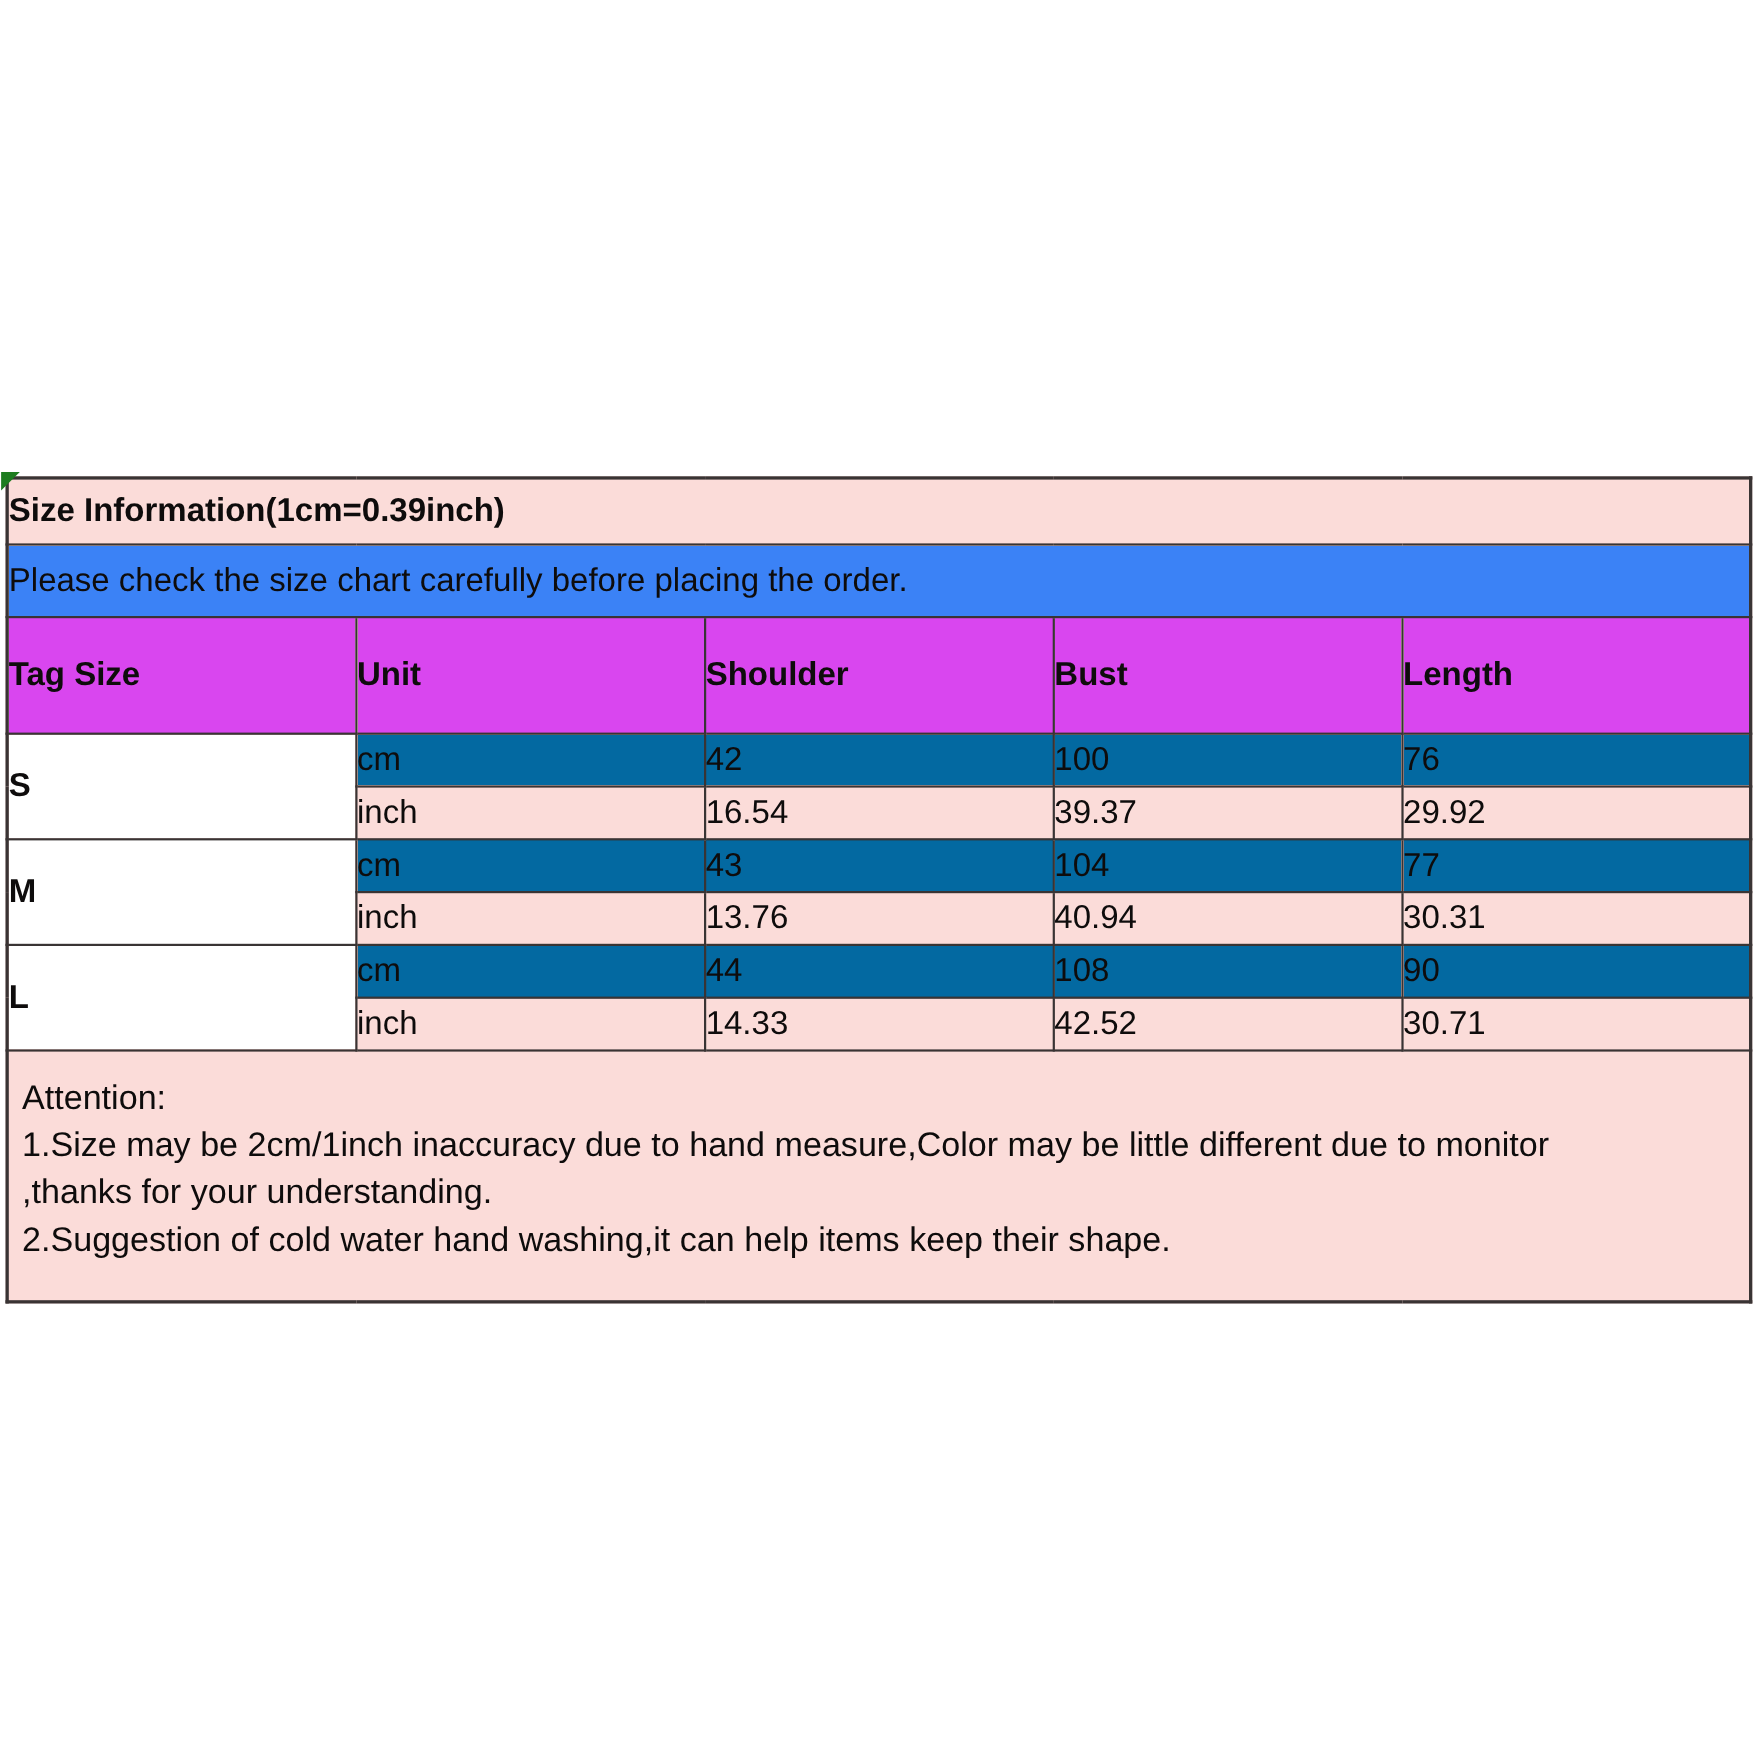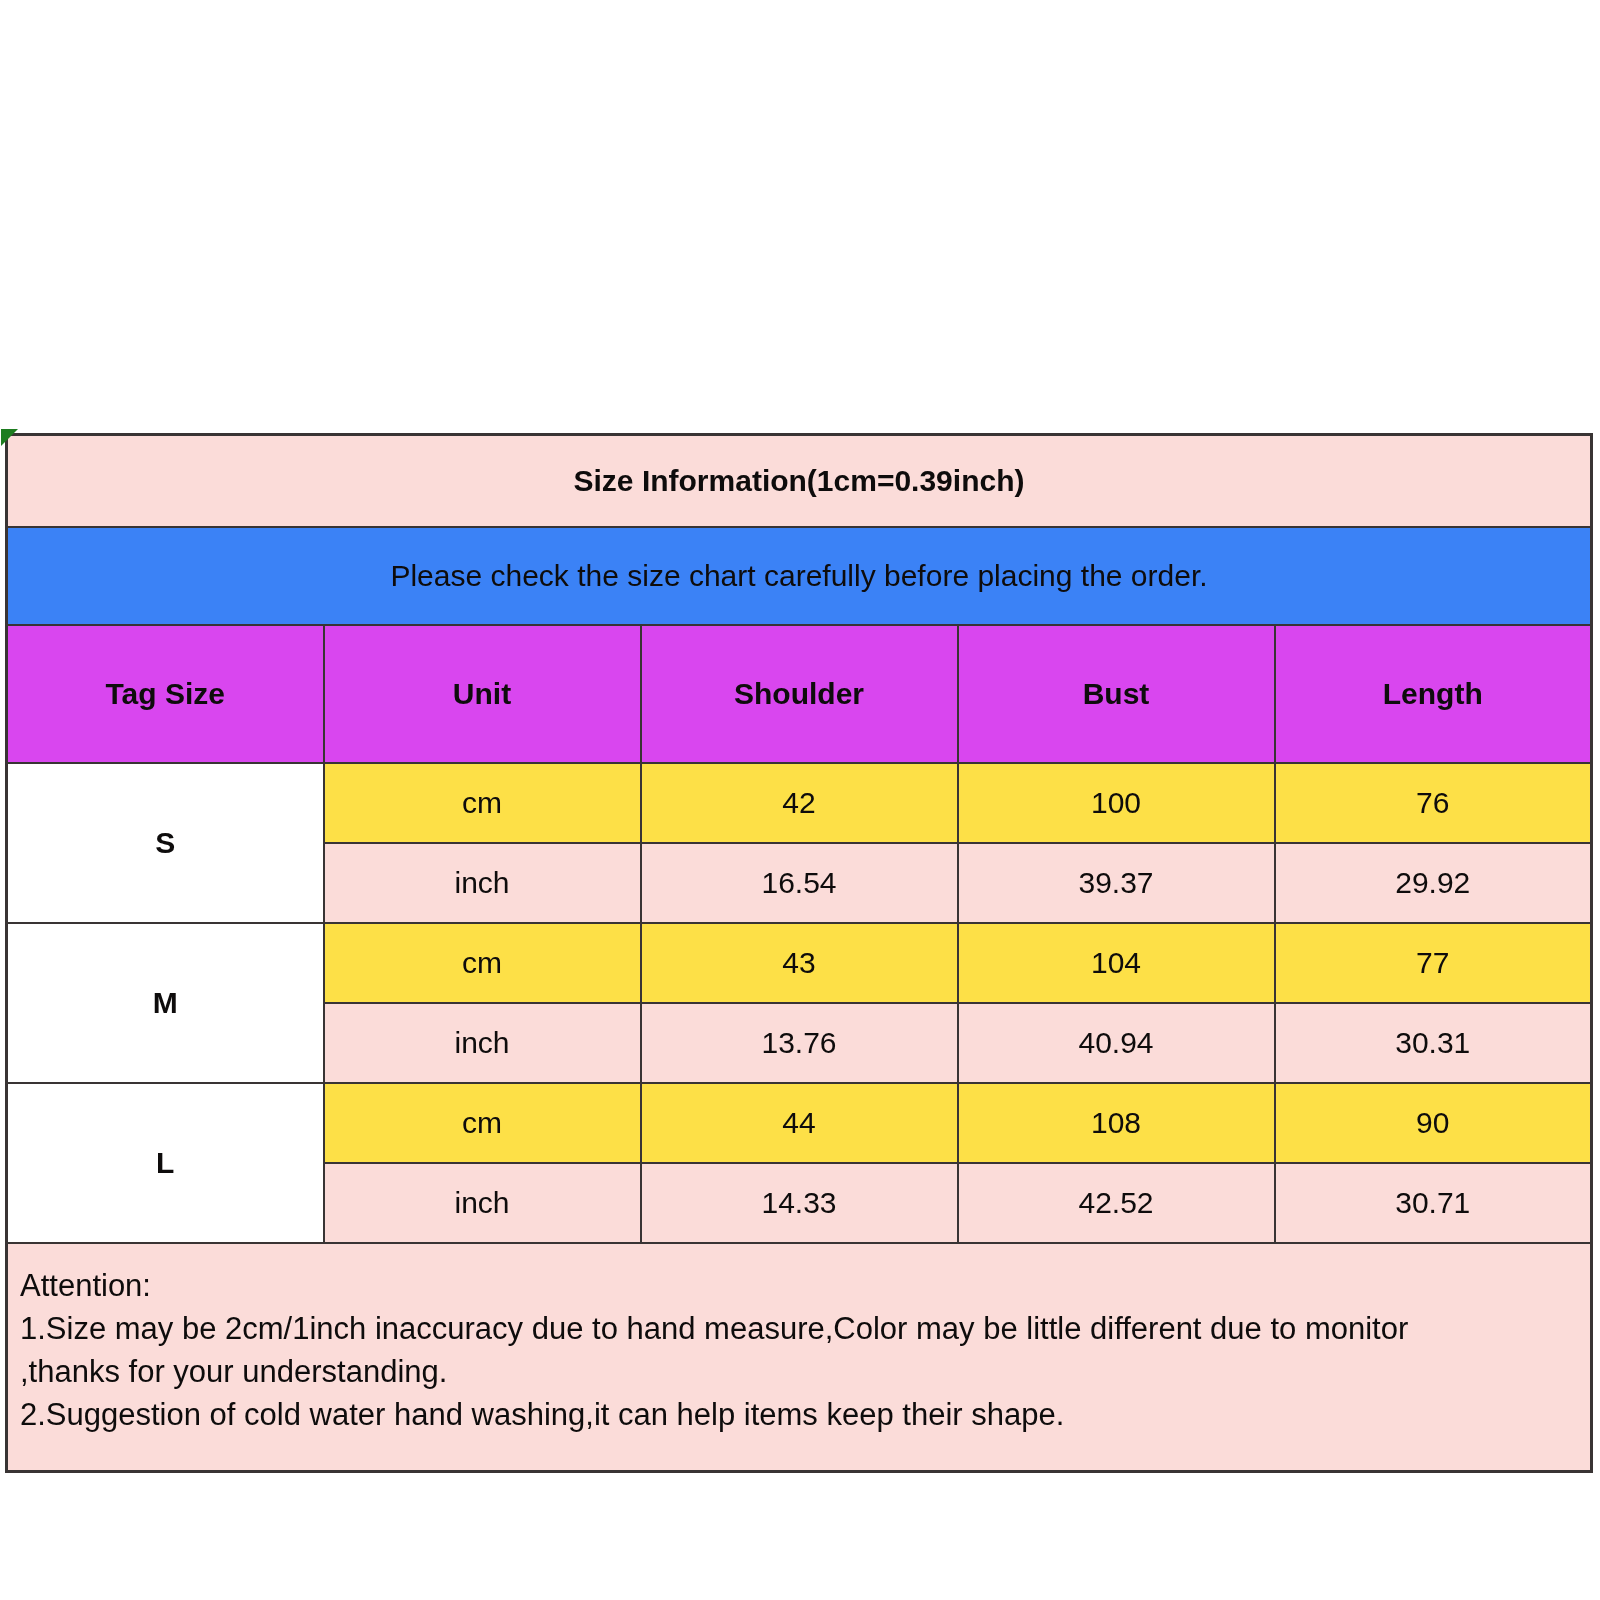--- a/index.html
+++ b/index.html
@@ -24,23 +24,23 @@
   table.size-table {
     border-collapse: collapse;
     width: 100%;
     table-layout: fixed;
     background: #fbdcd9;
     color: #0e0c0c;
     border: 3px solid #393434;
   }
   table.size-table td {
     border: 2px solid #393434;
-    text-align: center;
+    text-align: left;
     vertical-align: middle;
-    padding: 16px;
+    padding: 0;
     font-size: 30px;
     overflow: hidden;
   }
   .r-title td {
     height: 58px;
     font-weight: bold;
     font-size: 31px;
     background: #fbdcd9;
   }
   .r-subtitle td {
@@ -49,21 +49,21 @@
     background: #3b82f6;
   }
   .r-header td {
     height: 104px;
     font-weight: bold;
     font-size: 31px;
     background: #d946ef;
   }
   .r-cm td {
     height: 46px;
-    background: #fde047;
+    background: #0369a1;
   }
   .r-inch td {
     height: 46px;
     background: #fbdcd9;
   }
   td.tag {
     background: #ffffff;
     font-weight: bold;
     font-size: 38px;
   }

